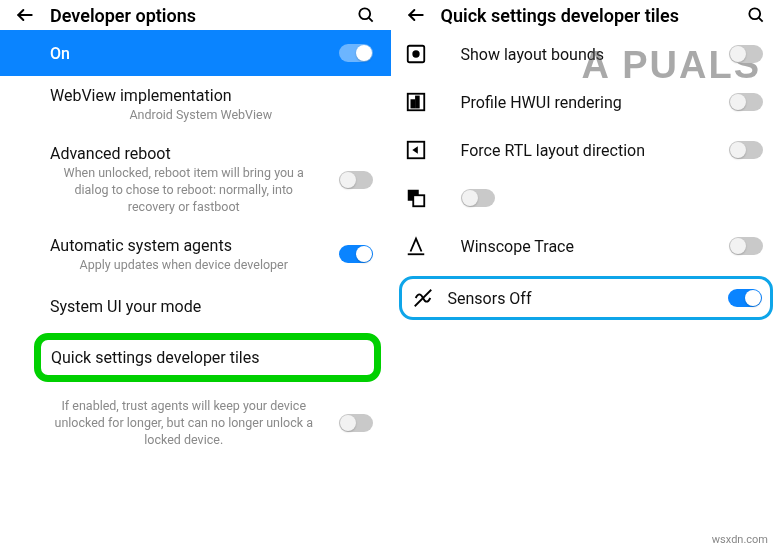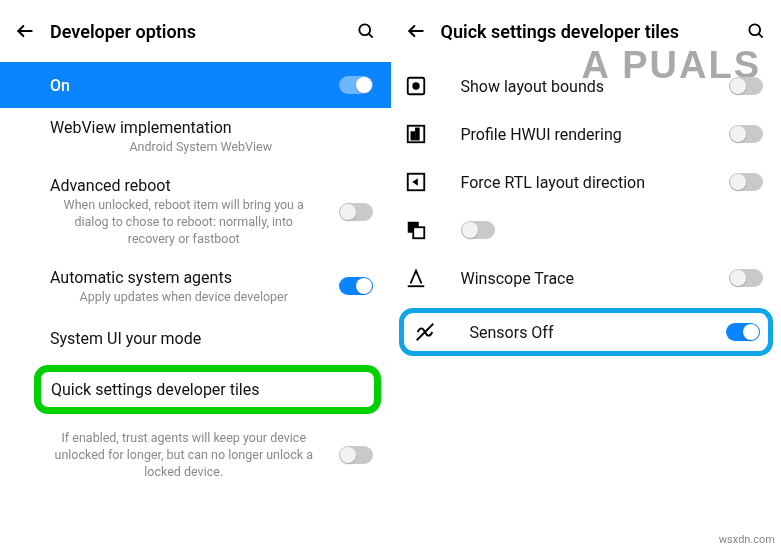--- a/index.html
+++ b/index.html
@@ -15,21 +15,21 @@
   }
   .screen {
     flex: 1;
     position: relative;
     overflow: hidden;
   }
   .screen.left { border-right: 0px solid #eee; }
   .header {
     display: flex;
     align-items: center;
-    padding: 20px 14px;
+    padding: 4px 14px;
     gap: 14px;
     font-weight: 600;
     font-size: 18px;
   }
   .header .title { flex: 1; }
   .icon-back, .icon-search {
     width: 22px; height: 22px;
     display: flex; align-items: center; justify-content: center;
     cursor: pointer;
   }
@@ -78,43 +78,43 @@
     padding: 10px 18px 10px 12px;
     gap: 32px;
     min-height: 48px;
   }
   .tile-icon {
     width: 26px; height: 26px; flex-shrink: 0;
     display:flex;align-items:center;justify-content:center;
   }
   .tile-label { flex: 1; font-size: 16px; color: #111; }
   .highlight-box2 {
-    border: 5px solid #0ea5e9;
+    border: 3px solid #0ea5e9;
     border-radius: 14px;
     margin: 6px 8px;
     padding: 6px 8px;
     display: flex;
     align-items: center;
-    gap: 32px;
+    gap: 12px;
   }
   .watermark {
     position: absolute;
     right: 20px;
     top: 44px;
     font-size: 38px;
     font-weight: 700;
     color: #555;
     opacity: 0.5;
     letter-spacing: 2px;
     pointer-events: none;
     font-family: Arial, sans-serif;
   }
   .srcmark {
     position: absolute;
-    right: 6px;
+    right: 13px;
     bottom: 4px;
     font-size: 11px;
     color: #888;
   }
 </style>
 </head>
 <body>
 
 <div class="screen left">
   <div class="header">

